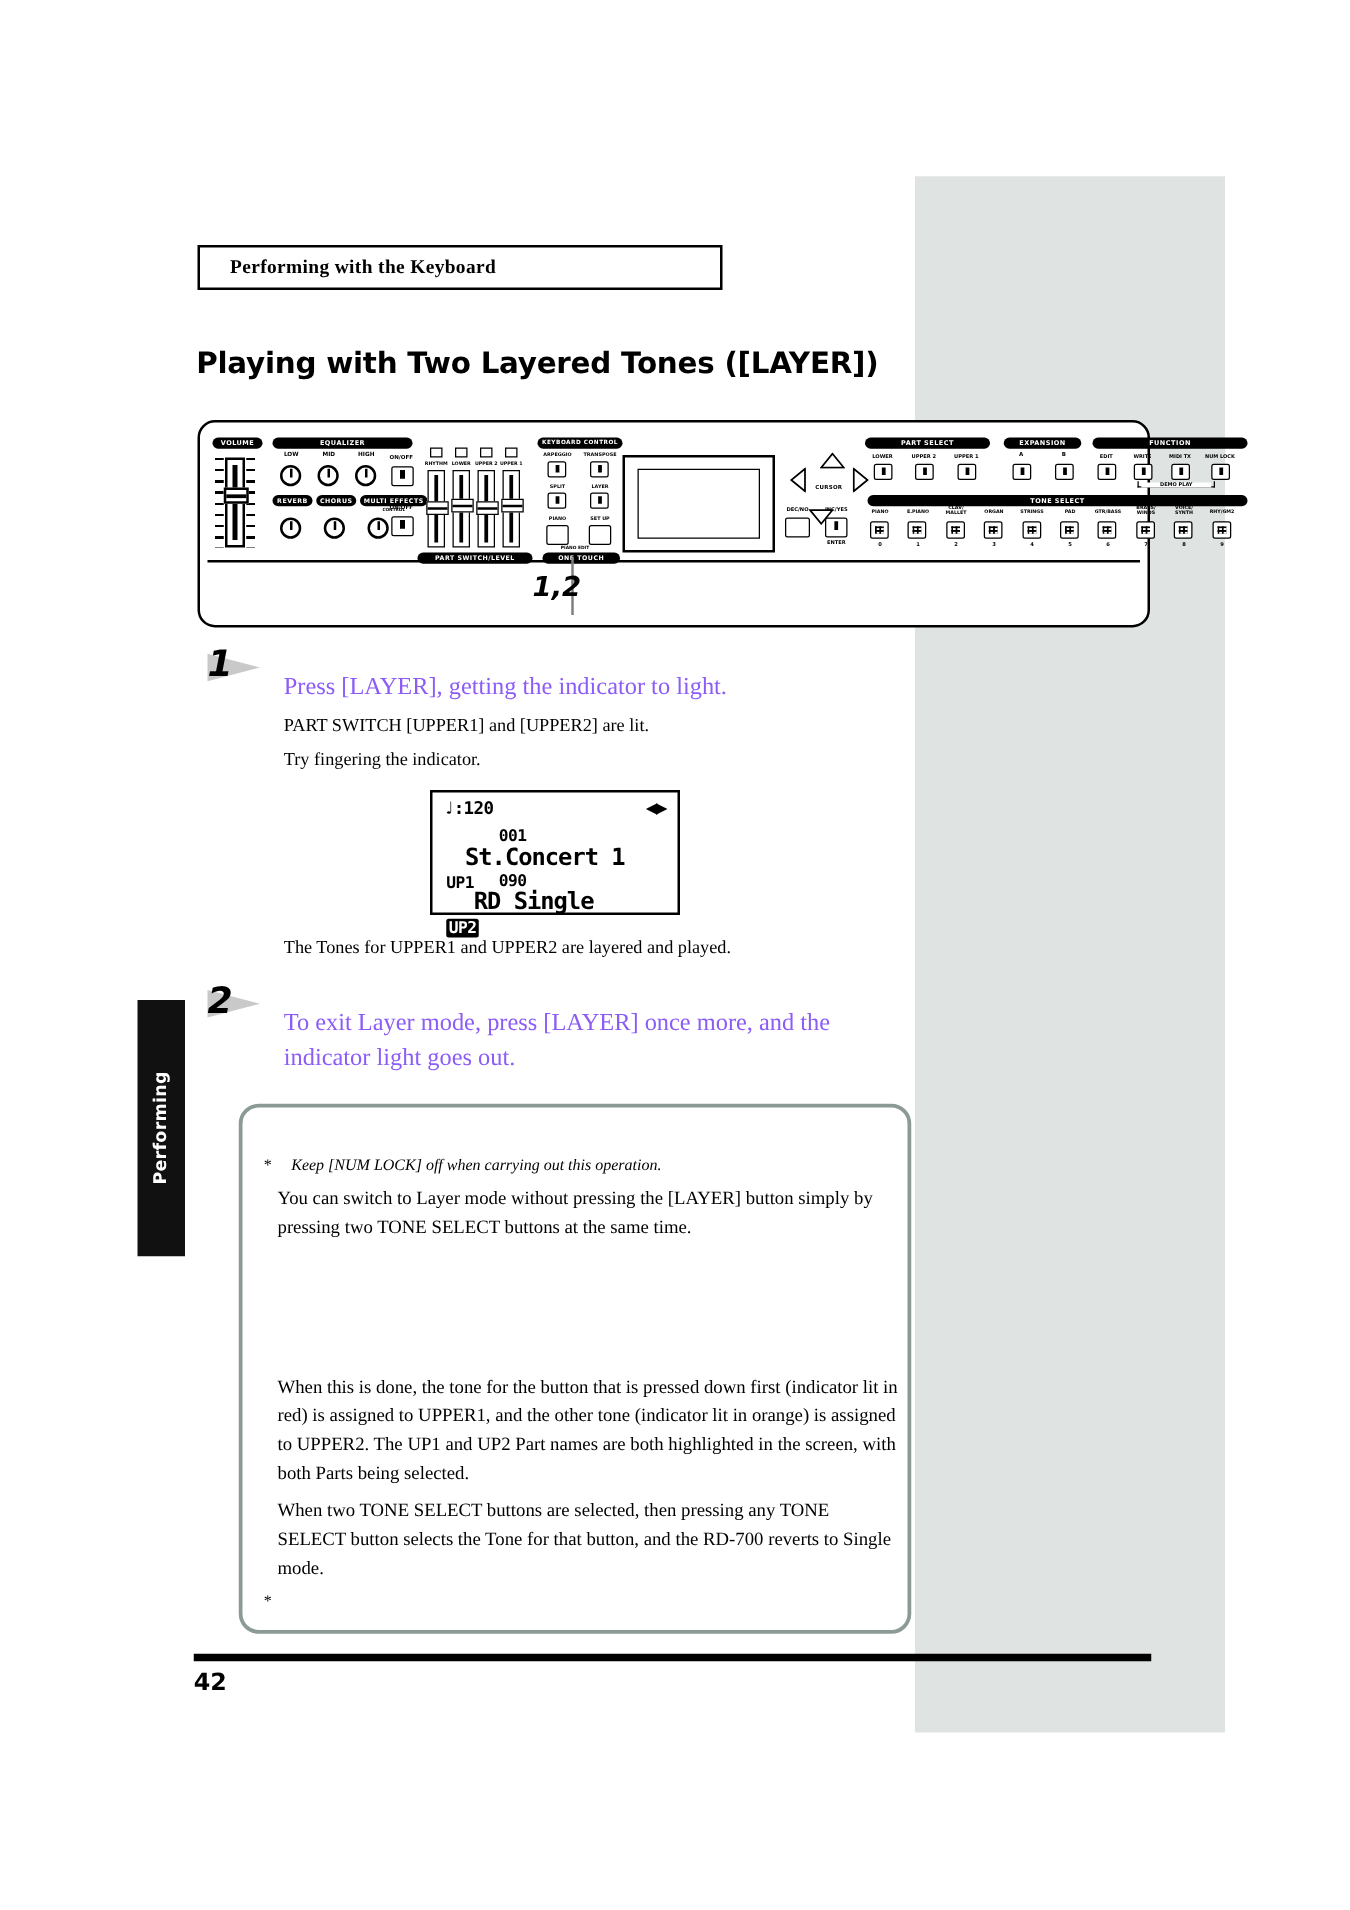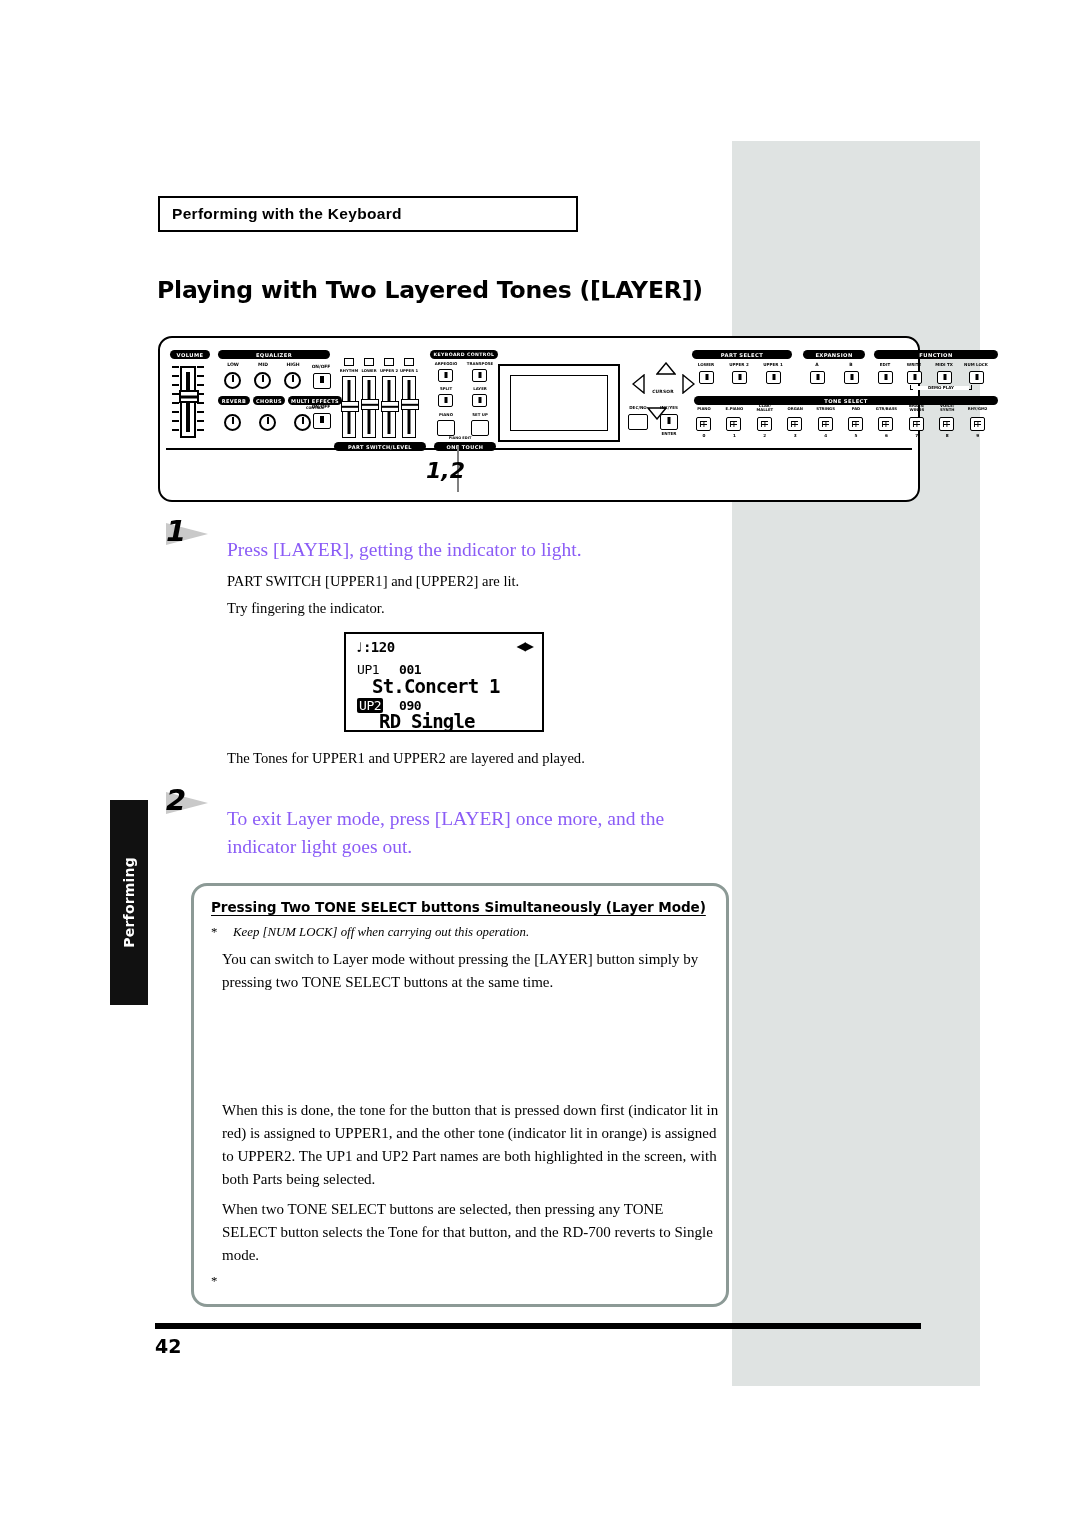--- a/index.html
+++ b/index.html
@@ -16,23 +16,23 @@
     position:absolute; left:732px; top:141px; width:248px; height:1245px;
     background:#dfe3e2;
   }
   
   .section-header{
     position:absolute; left:158px; top:196px; width:420px; height:36px;
     border:2.5px solid #000; background:#fff;
     display:flex; align-items:center;
   }
   .section-header span{
-    font-family:Liberation Sans, sans-serif;
+    font-family:Liberation Serif, serif;
     font-weight:bold; font-size:15.5px; letter-spacing:.3px;
-    padding-left:12px; color:#000;
+    padding-left:24px; color:#000;
   }
   
   .chapter-title{
     position:absolute; left:157px; top:276px; width:640px;
     font-family:"DejaVu Sans", sans-serif;
     font-weight:bold; font-size:23.5px; letter-spacing:-.2px; color:#000;
   }
 
   
   .panel-wrap{
@@ -192,21 +192,21 @@
     position:absolute; left:9px; top:5px;
     font-family:"DejaVu Sans Mono", monospace; font-size:14px; font-weight:bold;
     letter-spacing:-0.5px;
   }
   .lcd-arrows{
     position:absolute; right:9px; top:5px;
     font-family:"DejaVu Sans", sans-serif; font-size:12px; letter-spacing:-1px;
   }
   .lcd-row-label{
     position:absolute; font-family:"DejaVu Sans Mono", monospace;
-    font-size:13px; font-weight:normal; letter-spacing:-.4px;
+    font-size:13px; font-weight:bold; letter-spacing:-.4px;margin-top:37px;
   }
   .lcd-row-num{
     position:absolute; font-family:"DejaVu Sans Mono", monospace;
     font-size:13px; font-weight:bold; letter-spacing:-.4px;
   }
   .lcd-row-name{
     position:absolute; font-family:"DejaVu Sans Mono", monospace;
     font-size:19px; font-weight:bold; letter-spacing:-.8px;
   }
   .inv{
@@ -493,21 +493,20 @@
   <div class="arrow"></div>
   <div class="num">2</div>
 </div>
 <div class="step-title" style="left:227px;top:805px;width:490px;">To exit Layer mode, press [LAYER] once more, and the indicator light goes out.</div>
 
 <div class="side-tab">
   <span>Performing</span>
 </div>
 
 <div class="info-box">
-  <div class="info-title">Pressing Two TONE SELECT buttons Simultaneously (Layer Mode)</div>
   <div class="info-note" style="left:17px;top:37px;width:500px;padding-left:22px;">
     <span class="star">*</span>
     <span>Keep [NUM LOCK] off when carrying out this operation.</span>
   </div>
   <div class="info-p" style="left:28px;top:62px;width:498px;">You can switch to Layer mode without pressing the [LAYER] button simply by pressing two TONE SELECT buttons at the same time.</div>
   <div class="info-p" style="left:28px;top:213px;width:498px;">When this is done, the tone for the button that is pressed down first (indicator lit in red) is assigned to UPPER1, and the other tone (indicator lit in orange) is assigned to UPPER2. The UP1 and UP2 Part names are both highlighted in the screen, with both Parts being selected.</div>
   <div class="info-p" style="left:28px;top:312px;width:498px;">When two TONE SELECT buttons are selected, then pressing any TONE SELECT button selects the Tone for that button, and the RD-700 reverts to Single mode.</div>
   <div class="info-note" style="left:17px;top:386px;width:508px;padding-left:22px;">
     <span class="star">*</span>
   </div>

